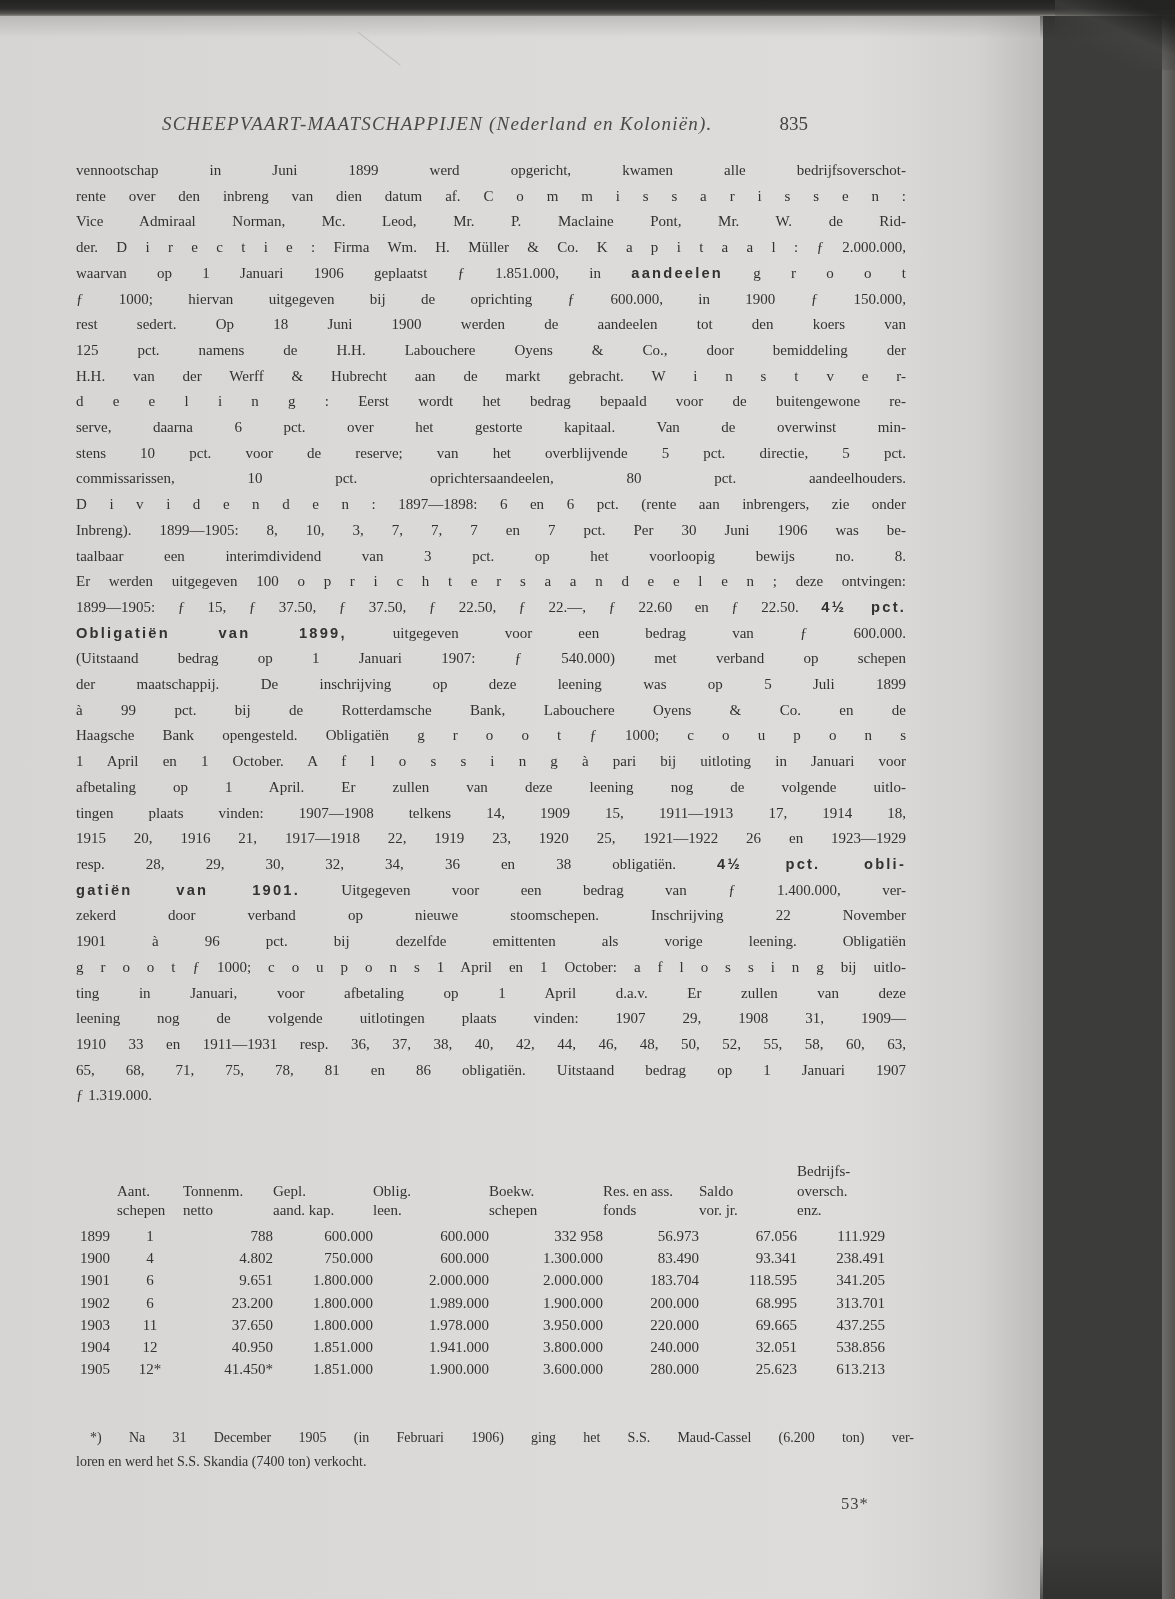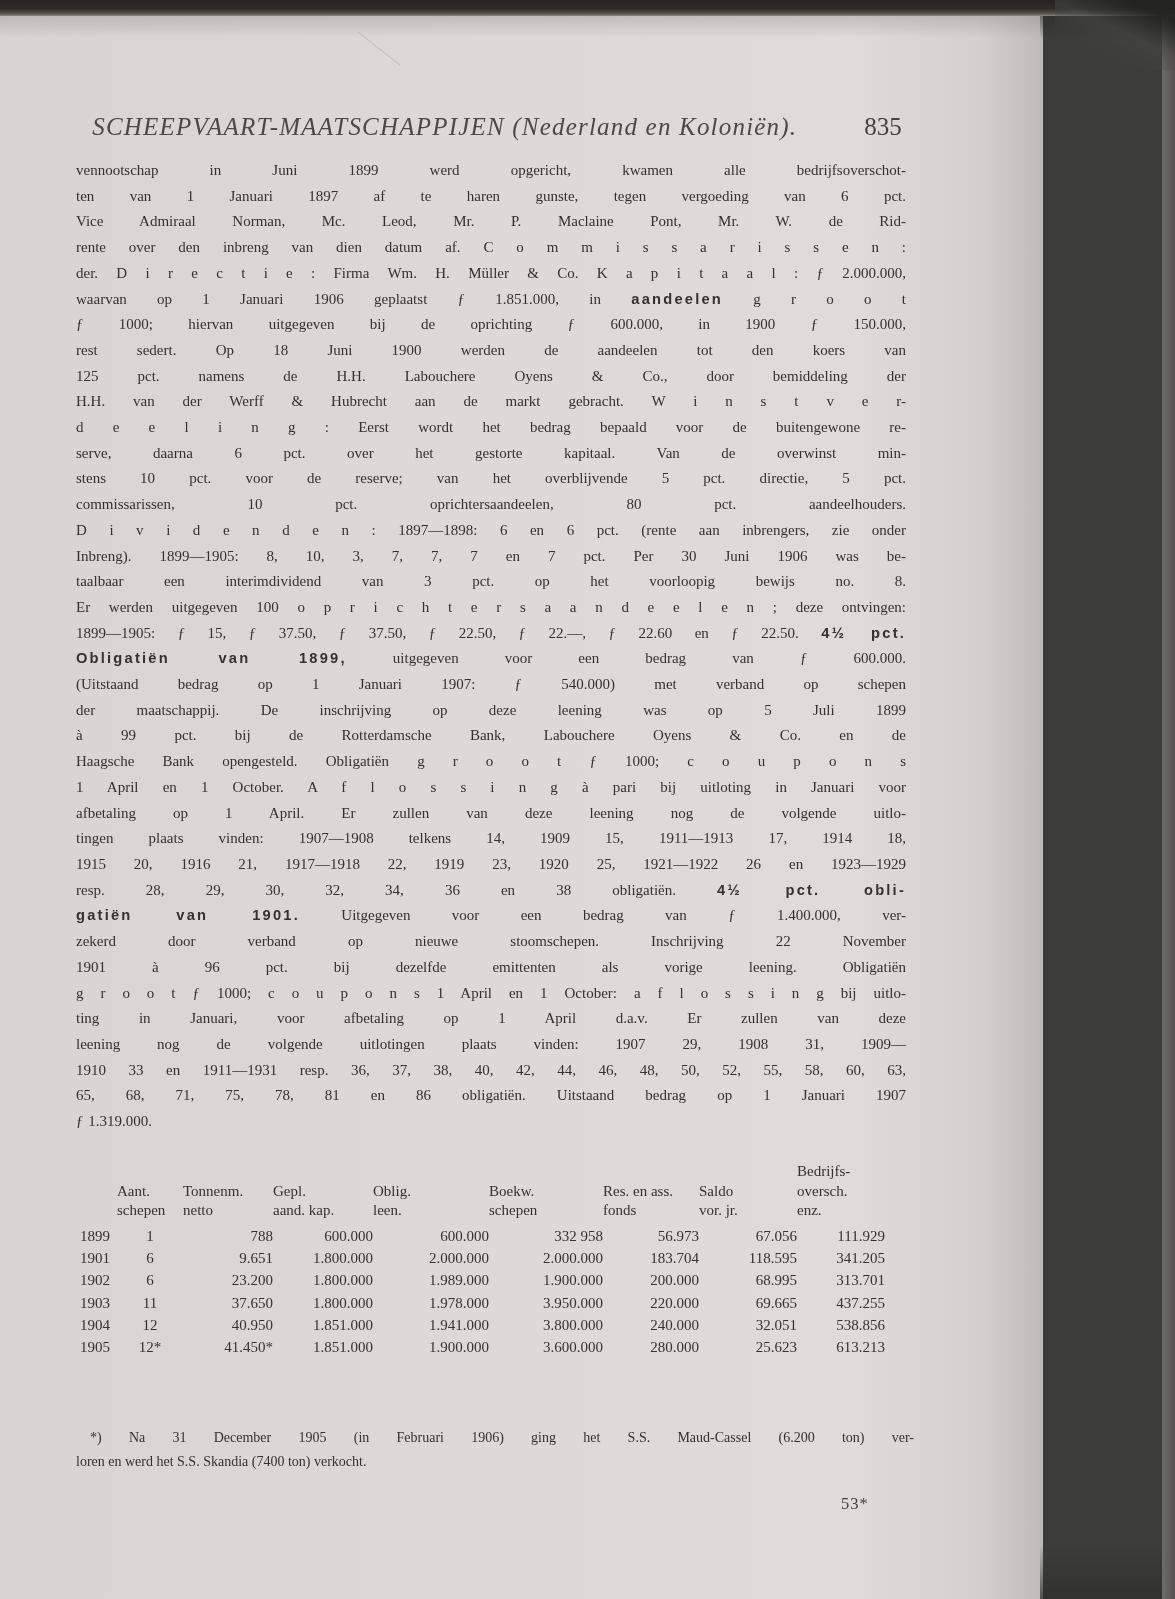--- a/index.html
+++ b/index.html
@@ -45,23 +45,23 @@
   }
   #scan-right-edge {
     position:absolute; left:1162px; top:0; width:13px; height:1599px;
     background:linear-gradient(90deg, #6e6d6b 0%, #54534f 100%);
   }
   .scratch-mark { position:absolute; background:#b9b8b6; opacity:0.8; }
   #scratch-1 { left:352px; top:36px; width:54px; height:1px; transform:rotate(38deg); }
 
   
   #running-header {
-    position:absolute; left:78px; top:101px; width:838px;
+    position:absolute; left:66px; top:101px; width:838px;
     display:flex; justify-content:center; align-items:flex-start; gap:24px;
-    font-style:italic; font-size:25px; letter-spacing:1.2px; color:#4c4a47;
+    font-style:italic; font-size:19px; letter-spacing:1.2px; color:#4c4a47;
     white-space:nowrap;
   }
   #running-header .hdr-num { font-style:normal; letter-spacing:0; color:#45433f;margin-left:43px; }
 
   
   #body-text {
     position:absolute; left:76px; top:146px; width:830px;
     font-size:15px; line-height:25.7px; word-spacing:1px;
   }
   .bline { text-align:justify; text-align-last:justify; }
@@ -103,23 +103,22 @@
 
   <div id="book-page">
 
     <div id="running-header">
       <span class="hdr-title">SCHEEPVAART-MAATSCHAPPIJEN (Nederland en Koloniën).</span>
       <span class="hdr-num">835</span>
     </div>
 
     <div id="body-text">
         <div class="bline">vennootschap in Juni 1899 werd opgericht, kwamen alle bedrijfsoverschot-</div>
-        <div class="bline">ten van 1 Januari 1897 af te haren gunste, tegen vergoeding van 6 pct.</div>
+        <div class="bline">rente over den inbreng van dien datum af. C o m m i s s a r i s s e n :</div>
         <div class="bline">Vice Admiraal Norman, Mc. Leod, Mr. P. Maclaine Pont, Mr. W. de Rid-</div>
-        <div class="bline">rente over den inbreng van dien datum af. C o m m i s s a r i s s e n :</div>
         <div class="bline">der. D i r e c t i e : Firma Wm. H. Müller &amp; Co. K a p i t a a l : ƒ 2.000.000,</div>
         <div class="bline">waarvan op 1 Januari 1906 geplaatst ƒ 1.851.000, in <span class="bold-term">aandeelen</span> g r o o t</div>
         <div class="bline">ƒ 1000; hiervan uitgegeven bij de oprichting ƒ 600.000, in 1900 ƒ 150.000,</div>
         <div class="bline">rest sedert. Op 18 Juni 1900 werden de aandeelen tot den koers van</div>
         <div class="bline">125 pct. namens de H.H. Labouchere Oyens &amp; Co., door bemiddeling der</div>
         <div class="bline">H.H. van der Werff &amp; Hubrecht aan de markt gebracht. W i n s t v e r-</div>
         <div class="bline">d e e l i n g : Eerst wordt het bedrag bepaald voor de buitengewone re-</div>
         <div class="bline">serve, daarna 6 pct. over het gestorte kapitaal. Van de overwinst min-</div>
         <div class="bline">stens 10 pct. voor de reserve; van het overblijvende 5 pct. directie, 5 pct.</div>
         <div class="bline">commissarissen, 10 pct. oprichtersaandeelen, 80 pct. aandeelhouders.</div>
@@ -195,20 +194,31 @@
               <td class="c1">1</td>
               <td class="c2">788</td>
               <td class="c3">600.000</td>
               <td class="c4">600.000</td>
               <td class="c5">332 958</td>
               <td class="c6">56.973</td>
               <td class="c7">67.056</td>
               <td class="c8">111.929</td>
             </tr>
             <tr>
+              <td class="c0">1900</td>
+              <td class="c1">4</td>
+              <td class="c2">4.802</td>
+              <td class="c3">750.000</td>
+              <td class="c4">600.000</td>
+              <td class="c5">1.300.000</td>
+              <td class="c6">83.490</td>
+              <td class="c7">93.341</td>
+              <td class="c8">238.491</td>
+            </tr>
+            <tr>
               <td class="c0">1901</td>
               <td class="c1">6</td>
               <td class="c2">9.651</td>
               <td class="c3">1.800.000</td>
               <td class="c4">2.000.000</td>
               <td class="c5">2.000.000</td>
               <td class="c6">183.704</td>
               <td class="c7">118.595</td>
               <td class="c8">341.205</td>
             </tr>

